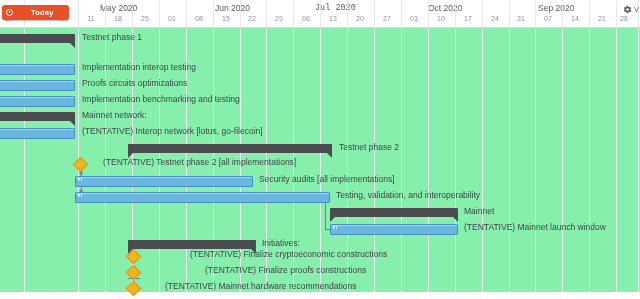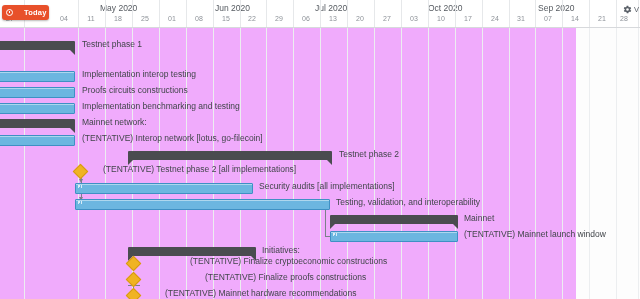--- a/index.html
+++ b/index.html
@@ -13,35 +13,35 @@
   #header{position:absolute;left:0;top:0;width:640px;height:27px;
           background:#ffffff;border-bottom:1px solid #d7d9dc;z-index:30;}
   .month-label{position:absolute;top:3px;font-size:8.5px;color:#555a60;white-space:nowrap;}
   .week-label{position:absolute;top:15px;font-size:7px;color:#8d9298;
               white-space:nowrap;transform:translateX(-50%);}
   .hdr-sep{position:absolute;top:0;width:1px;height:27px;background:#e6e8ea;}
 
   
   #today-pill{position:absolute;left:2px;top:5px;height:15px;
               background:#e8502a;border-radius:3px;color:#fff;
-              display:flex;align-items:center;gap:11px;padding:0 2px 0 4px;
+              display:flex;align-items:center;gap:18px;padding:0 15px 0 4px;
               box-shadow:0 1px 2px rgba(0,0,0,.28);z-index:33;}
   #today-pill .clock{width:7px;height:7px;border-radius:50%;
               border:1.3px solid #fff;box-sizing:border-box;position:relative;flex:0 0 auto;}
   #today-pill .clock:after{content:"";position:absolute;left:2.1px;top:1px;
               width:1px;height:2.2px;background:#fff;}
   #today-label{font-size:7.5px;font-weight:bold;letter-spacing:.2px;}
 
   
   #gear-wrap{position:absolute;right:1px;top:5px;display:flex;align-items:center;
              gap:2px;z-index:33;}
   #gear-wrap .gtxt{font-size:7.5px;color:#5a6068;}
 
   
-  #body{position:absolute;left:0;top:27px;width:576px;height:272px;background:#f0abfc;}
+  #body{position:absolute;left:0;top:20px;width:640px;height:272px;background:#86efac;}
   .vgrid{position:absolute;top:0;bottom:0;width:1px;background:#eceef0;}
 
   
   .bar{position:absolute;height:11px;box-sizing:border-box;}
   .bar.task{background:#6cb6e0;border:1px solid #3f90c4;border-radius:1px;
             box-shadow:inset 0 1px 0 rgba(255,255,255,.45);}
   .bar.task:before{content:"";position:absolute;left:2px;top:1px;width:4px;height:2px;
             border:1px dotted rgba(255,255,255,.75);box-sizing:border-box;}
 
   
@@ -82,21 +82,21 @@
     <div id="gear-wrap">
       <svg width="9" height="9" viewBox="0 0 24 24">
         <path fill="#5a6068" d="M19.4 13a7.8 7.8 0 000-2l2.1-1.6a.5.5 0 00.1-.6l-2-3.5a.5.5 0 00-.6-.2l-2.5 1a7.6 7.6 0 00-1.7-1l-.4-2.6a.5.5 0 00-.5-.4h-4a.5.5 0 00-.5.4l-.4 2.6a7.6 7.6 0 00-1.7 1l-2.5-1a.5.5 0 00-.6.2l-2 3.5a.5.5 0 00.1.6L4.6 11a7.8 7.8 0 000 2l-2.1 1.6a.5.5 0 00-.1.6l2 3.5a.5.5 0 00.6.2l2.5-1a7.6 7.6 0 001.7 1l.4 2.6a.5.5 0 00.5.4h4a.5.5 0 00.5-.4l.4-2.6a7.6 7.6 0 001.7-1l2.5 1a.5.5 0 00.6-.2l2-3.5a.5.5 0 00-.1-.6zM12 15.5A3.5 3.5 0 1115.5 12 3.5 3.5 0 0112 15.5z"></path>
       </svg>
       <span class="gtxt">V</span>
     </div>
 
     <div id="month-row">
         <div class="month-label" style="left: 100px;">May 2020</div>
         <div class="month-label" style="left: 215px;">Jun 2020</div>
-        <div class="month-label" style="left: 315px;">Jul 2020</div>
+        <div class="month-label" style="left: 315px; font-family: Liberation Mono, monospace;">Jul 2020</div>
         <div class="month-label" style="left: 428px;">Oct 2020</div>
         <div class="month-label" style="left: 538px;">Sep 2020</div>
       </div>
     <div id="week-row">
         <div class="week-label" style="left: 10px;">27</div>
         <div class="week-label" style="left: 64px;">04</div>
         <div class="week-label" style="left: 91px;">11</div>
         <div class="week-label" style="left: 118px;">18</div>
         <div class="week-label" style="left: 145px;">25</div>
         <div class="week-label" style="left: 172px;">01</div>
@@ -186,21 +186,21 @@
 
       <div class="link v" style="left:133px;top:253px;height:14px;"></div>
       <div class="link h" style="left:128px;top:258px;width:12px;"></div>
     </div>
     <div id="bars-layer">
         <div class="bar summary" style="left: -10px; top: 14px; width: 85px;"></div>
         <div class="bar-label" style="left: 82px; top: 12px;">Testnet phase 1</div>
         <div class="bar task" style="left: -10px; top: 44px; width: 85px;"></div>
         <div class="bar-label" style="left: 82px; top: 42px;">Implementation interop testing</div>
         <div class="bar task" style="left: -10px; top: 60px; width: 85px;"></div>
-        <div class="bar-label" style="left: 82px; top: 58px;">Proofs circuits constructions</div>
+        <div class="bar-label" style="left: 82px; top: 58px;">Proofs circuits optimizations</div>
         <div class="bar task" style="left: -10px; top: 76px; width: 85px;"></div>
         <div class="bar-label" style="left: 82px; top: 74px;">Implementation benchmarking and testing</div>
         <div class="bar summary" style="left: -10px; top: 92px; width: 85px;"></div>
         <div class="bar-label" style="left: 82px; top: 90px;">Mainnet network:</div>
         <div class="bar task" style="left: -10px; top: 108px; width: 85px;"></div>
         <div class="bar-label" style="left: 82px; top: 106px;">(TENTATIVE) Interop network [lotus, go-filecoin]</div>
         <div class="bar summary" style="left: 128px; top: 124px; width: 204px;"></div>
         <div class="bar-label" style="left: 339px; top: 122px;">Testnet phase 2</div>
         <div class="milestone" style="left: 75px; top: 139px;"></div>
         <div class="bar-label" style="left: 103px; top: 137px;">(TENTATIVE) Testnet phase 2 [all implementations]</div>

